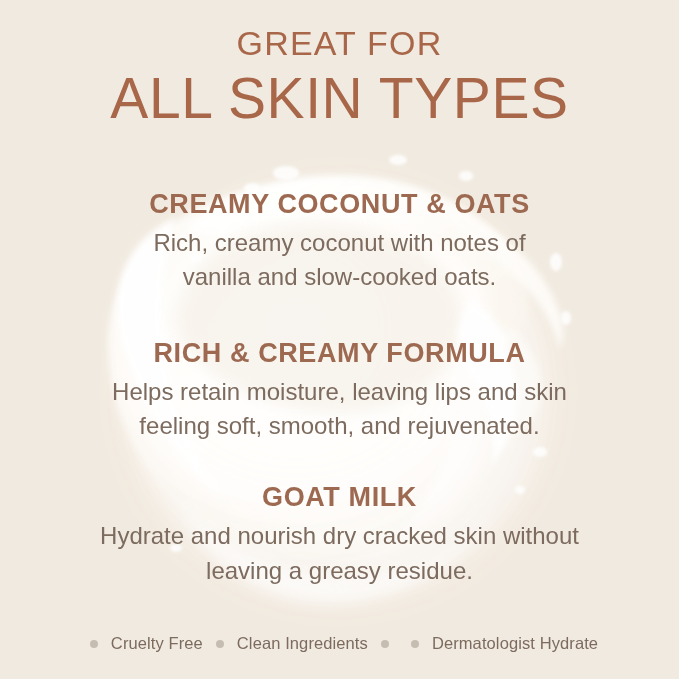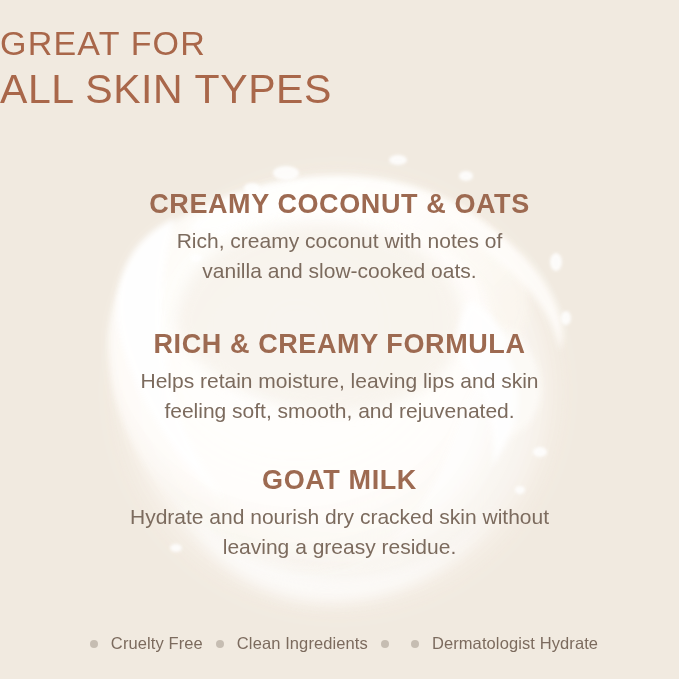--- a/index.html
+++ b/index.html
@@ -35,31 +35,32 @@
     display: block;
   }
 
   
   .headline {
     position: absolute;
     top: 24px;
     left: 0;
     right: 0;
     z-index: 3;
+    text-align: center;
   }
   .headline-small {
     font-size: 34px;
     letter-spacing: 1.2px;
     font-weight: 400;
     color: #a9674a;
     line-height: 1.15;
     margin: 0;
   }
   .headline-large {
-    font-size: 41px;
+    font-size: 57px;
     letter-spacing: 0.6px;
     font-weight: 400;
     color: #a9674a;
     line-height: 1.18;
     margin: 2px 0 0 0;
   }
 
   
   .features {
     position: absolute;
@@ -76,21 +77,21 @@
 
   .feature-title {
     font-size: 27px;
     letter-spacing: 0.6px;
     font-weight: 700;
     color: #9d6a51;
     line-height: 1.2;
     margin: 0 0 6px 0;
   }
   .feature-body {
-    font-size: 21px;
+    font-size: 24px;
     font-weight: 400;
     color: #7c6b5e;
     line-height: 1.42;
     margin: 0 auto;
     max-width: 500px;
   }
   .feature-body .line { display: block; }
 
   
   .feature--coconut { margin-bottom: 42px; }

